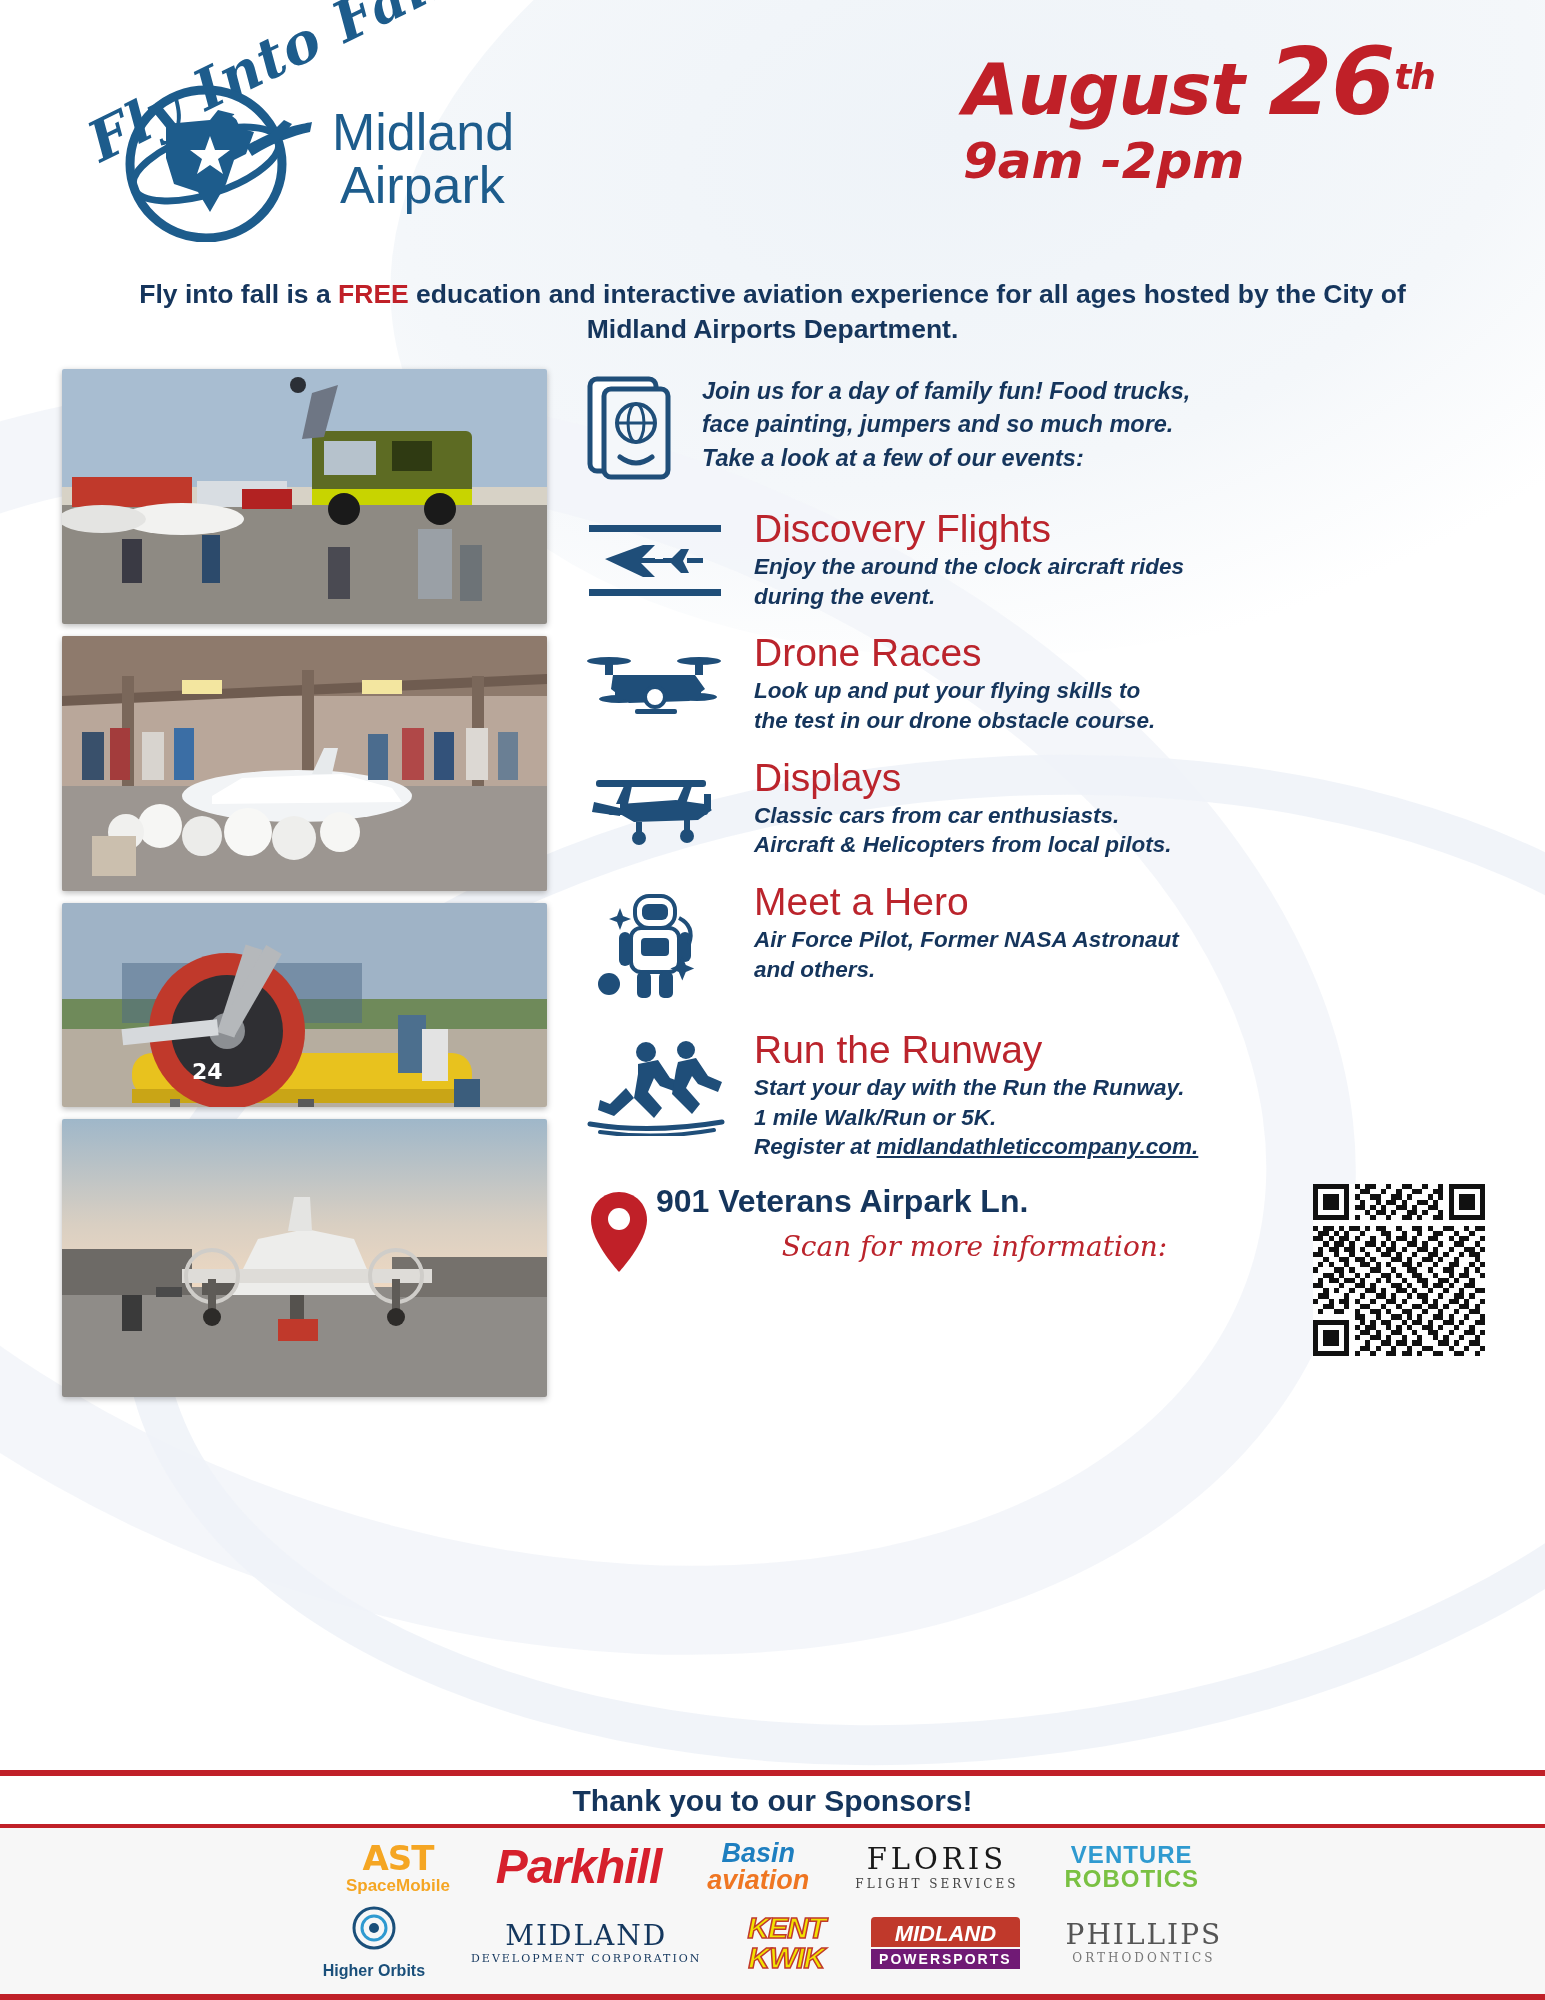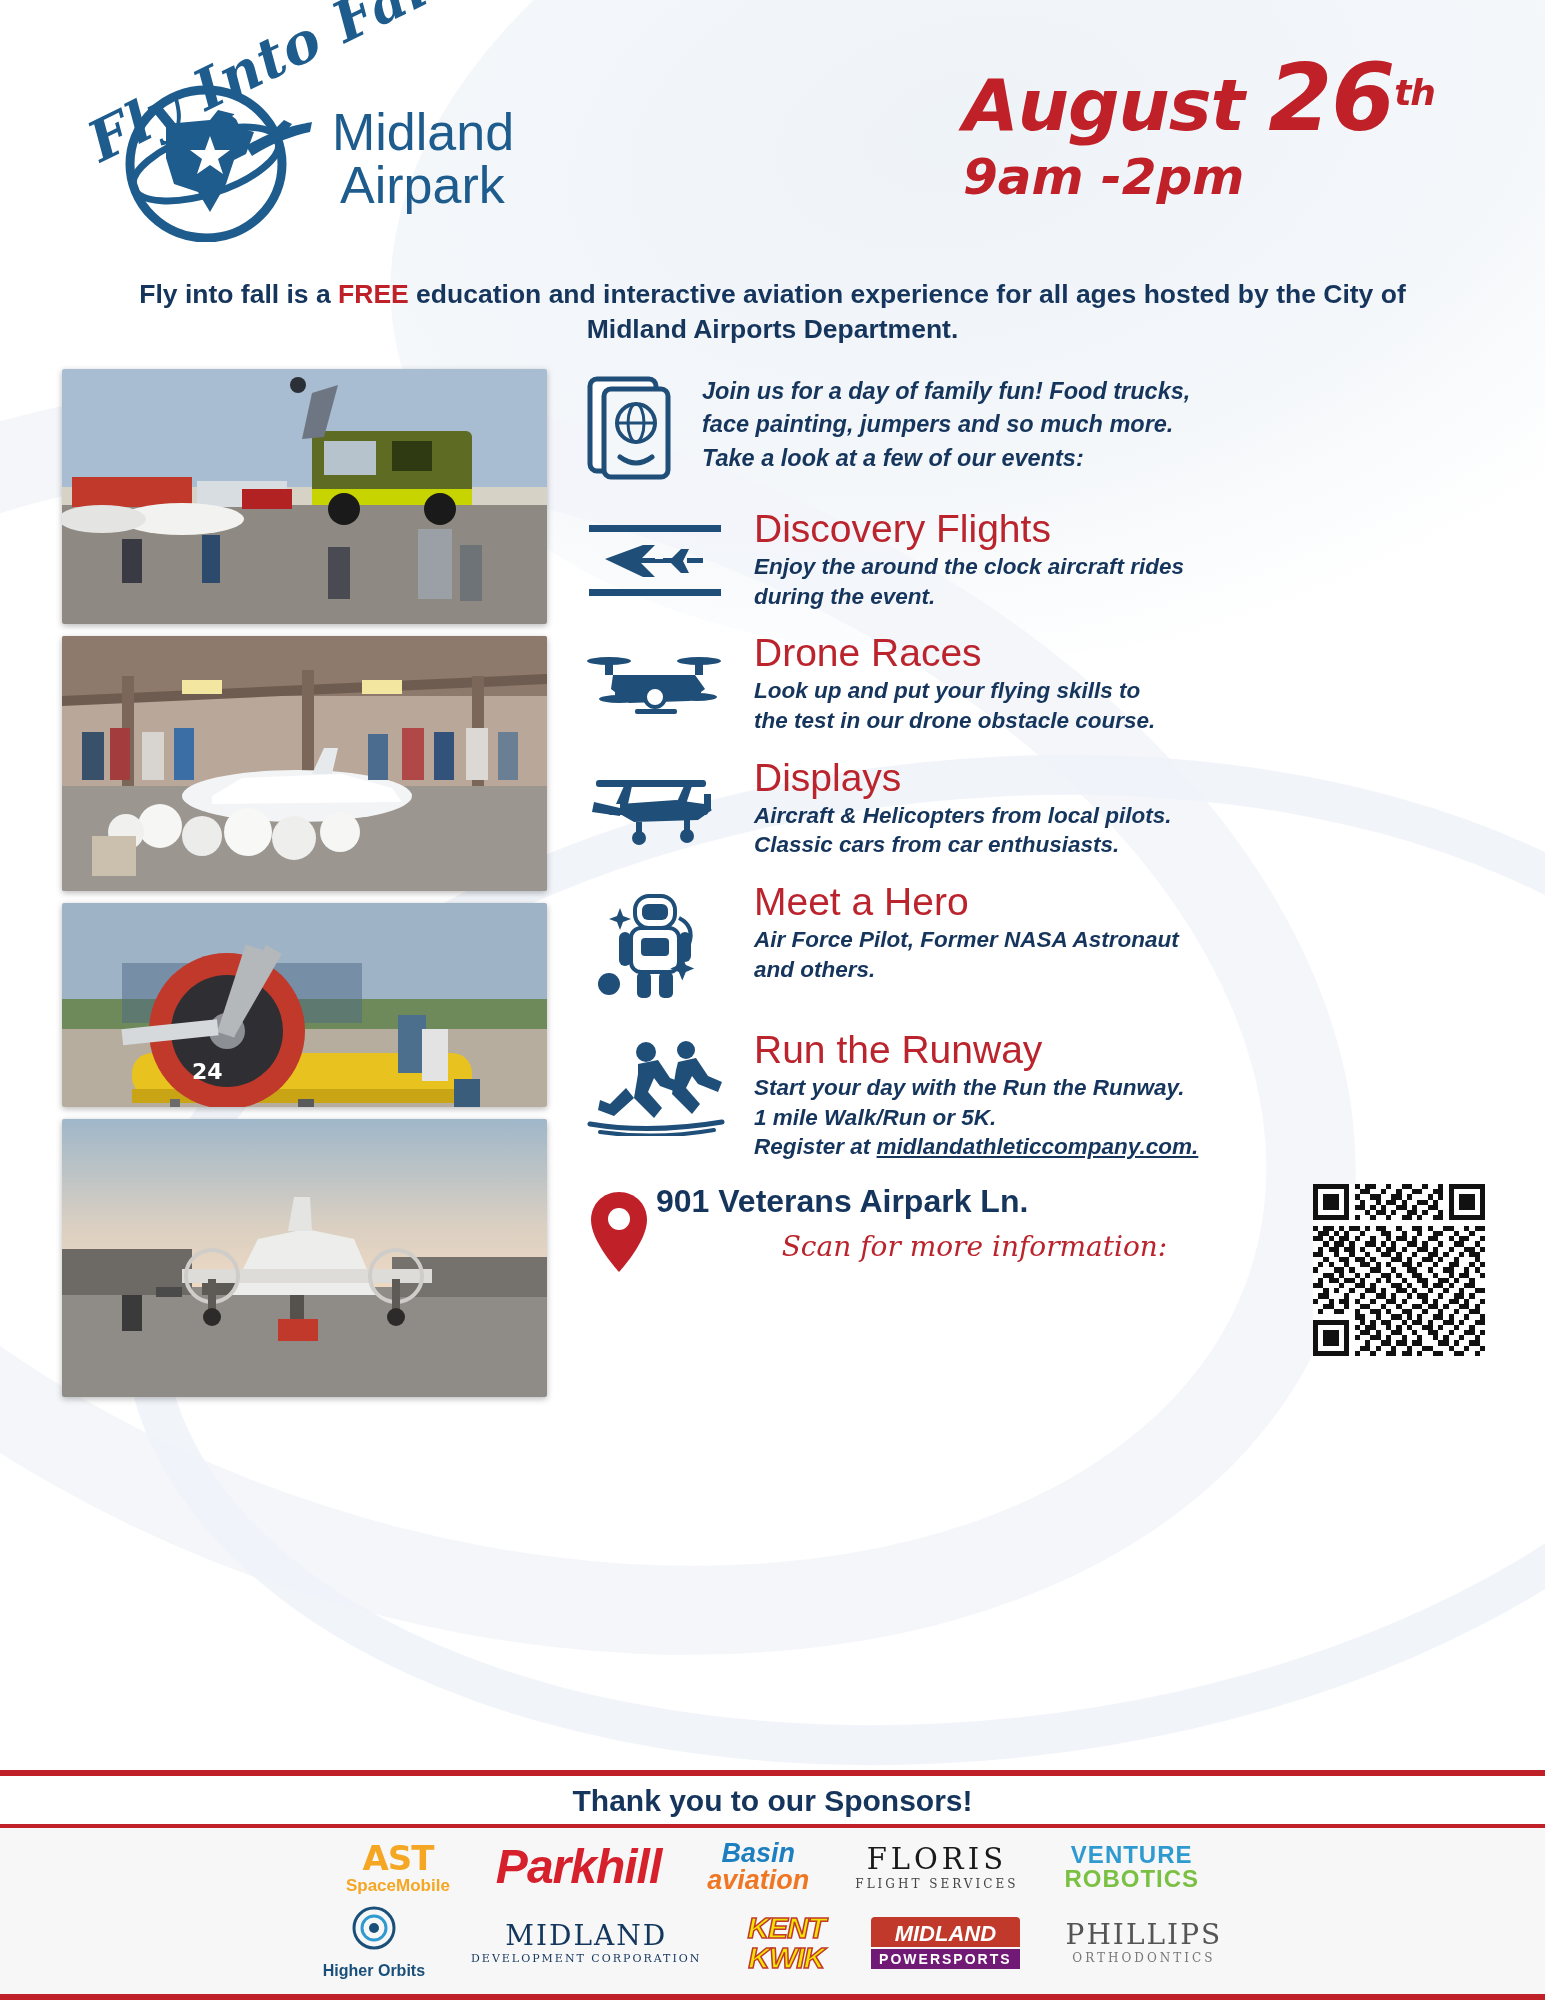--- a/index.html
+++ b/index.html
@@ -58,21 +58,21 @@
     position: absolute; left: 72px; top: 62px;
     width: 200px; height: 162px;
   }
   .mid-text {
     position: absolute; left: 290px; top: 88px;
     font-size: 52px; color: #1d5c8c; line-height: 1.02;
     font-weight: 400;
   }
   .mid-text .l2 { display:block; padding-left: 8px; }
 
-  .datebox { position: absolute; right: 110px; top: 54px; text-align: left; }
+  .datebox { position: absolute; right: 110px; top: 38px; text-align: left; }
   .date-main {
     font-family: "DejaVu Sans", sans-serif;
     font-weight: bold; font-style: italic;
     font-size: 72px; color: #c02028; line-height: .98;
     letter-spacing: -1px;
   }
   .date-main .day { font-size: 92px; }
   .date-main .sup { font-size: 36px; vertical-align: super; }
   .date-time {
     font-family: "DejaVu Sans", sans-serif;
@@ -423,22 +423,22 @@
               <rect x="124" y="30" width="7" height="16" fill="#1f4e79"></rect>
               <rect x="56" y="58" width="6" height="14" fill="#1f4e79"></rect>
               <rect x="104" y="56" width="6" height="14" fill="#1f4e79"></rect>
               <circle cx="59" cy="74" r="7" fill="#1f4e79"></circle>
               <circle cx="107" cy="72" r="7" fill="#1f4e79"></circle>
             </svg>
           </div>
           <div class="item-body">
             <div class="item-title">Displays</div>
             <div class="item-desc">
+              <div>Classic cars from car enthusiasts.</div>
               <div>Aircraft &amp; Helicopters from local pilots.</div>
-              <div>Classic cars from car enthusiasts.</div>
             </div>
           </div>
         </div>
 
         <div class="item">
           <div class="item-icon">
             <svg width="120" height="120" viewBox="0 0 120 120">
               <rect x="40" y="8" width="40" height="32" rx="14" fill="#ffffff" stroke="#1f4e79" stroke-width="4"></rect>
               <rect x="47" y="16" width="26" height="16" rx="6" fill="#1f4e79"></rect>
               <rect x="36" y="40" width="48" height="44" rx="10" fill="#ffffff" stroke="#1f4e79" stroke-width="4"></rect>

